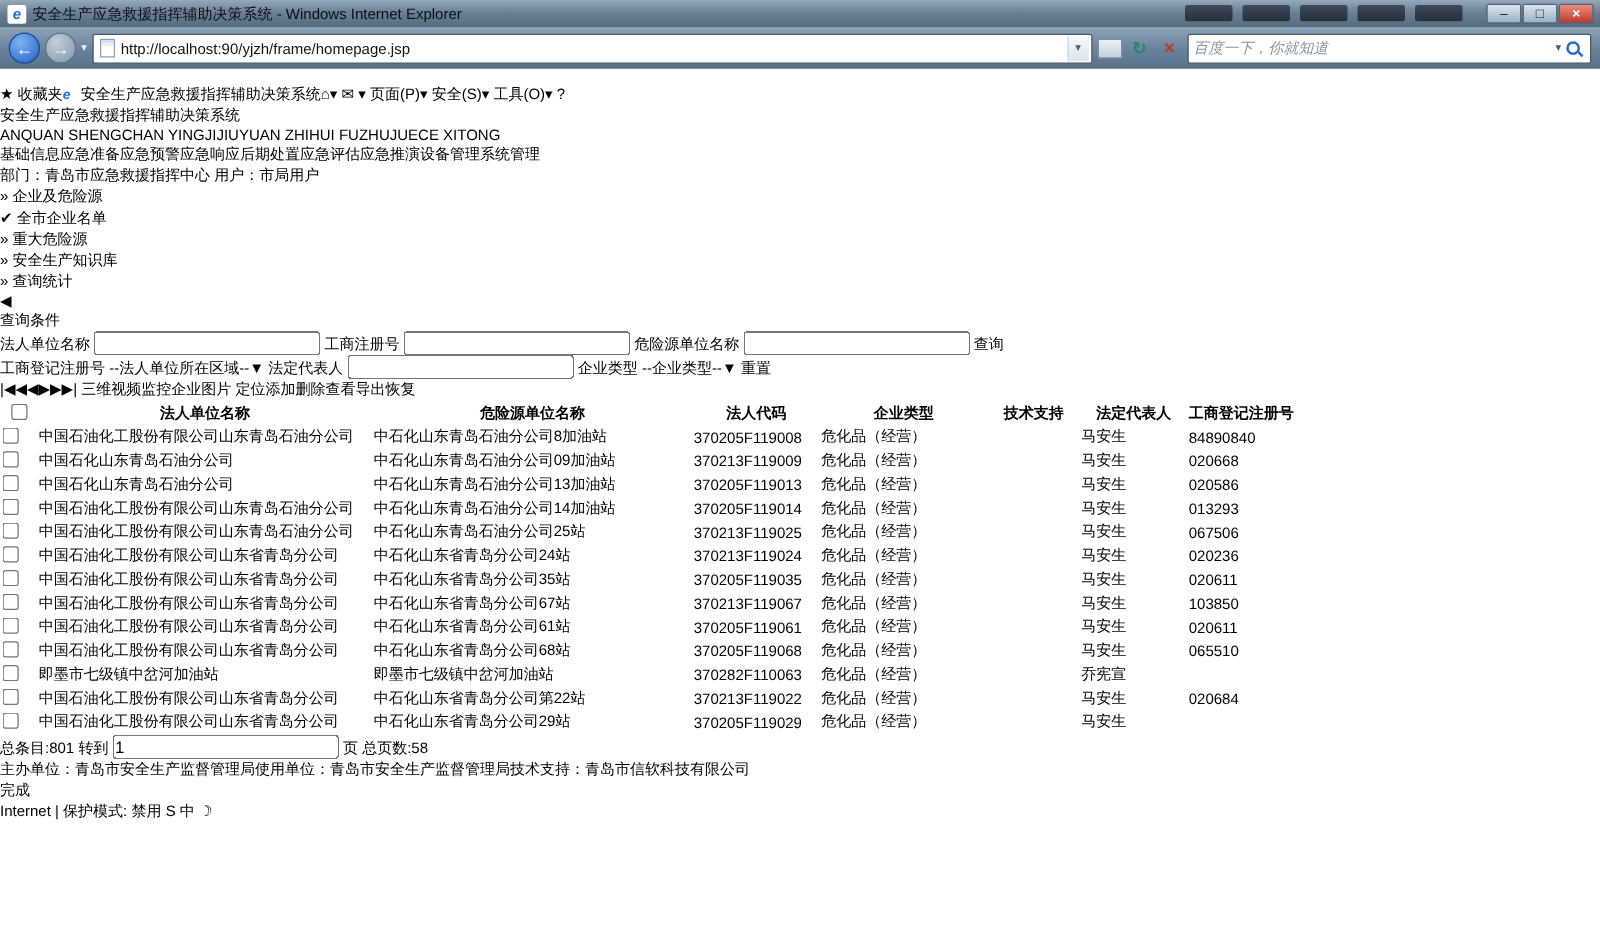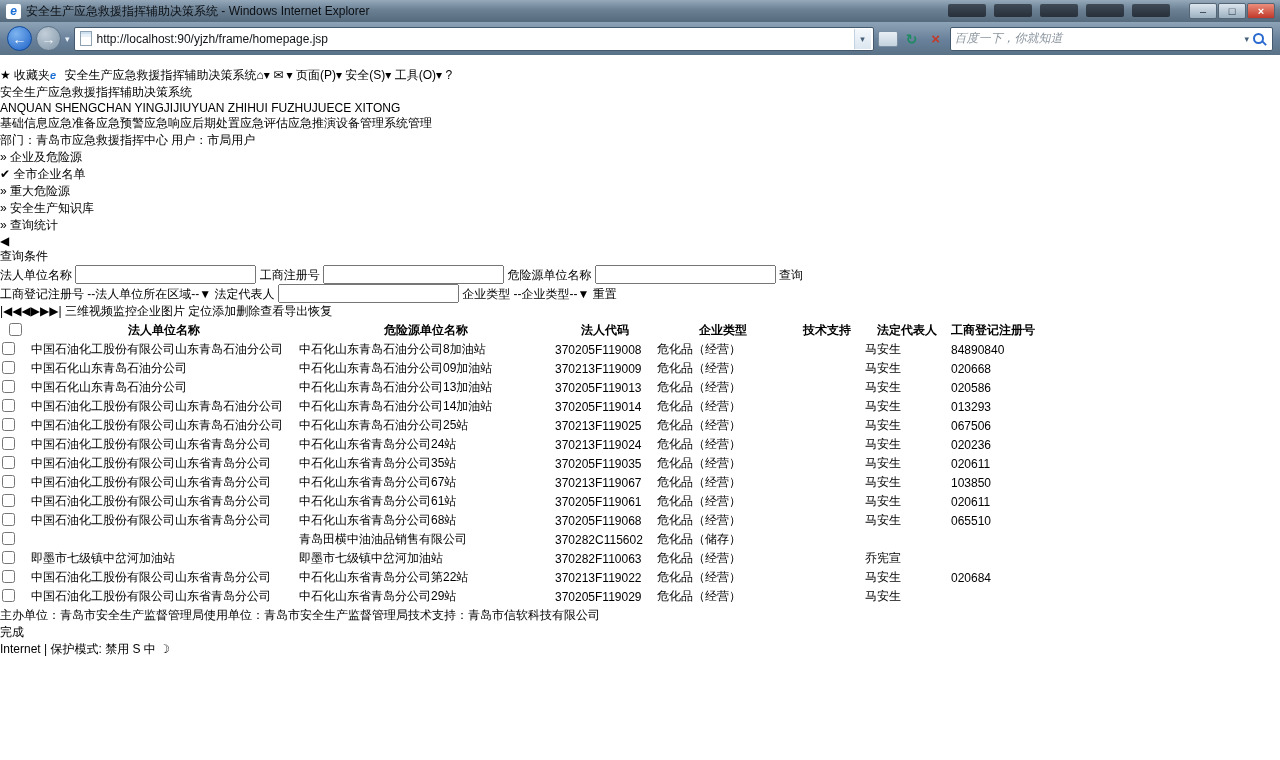--- a/index.html
+++ b/index.html
@@ -393,30 +393,20 @@
               <td class="c-legal">中国石油化工股份有限公司山东省青岛分公司</td>
               <td class="c-hazard">中石化山东省青岛分公司68站</td>
               <td class="c-code">370205F119068</td>
               <td class="c-type">危化品（经营）</td>
               <td class="c-phone"></td>
               <td class="c-rep">马安生</td>
               <td class="c-reg">065510</td>
             </tr>
             <tr class="trow">
               <td class="td-check"><input type="checkbox" style=""></td>
-              <td class="c-legal"></td>
-              <td class="c-hazard">青岛田横中油油品销售有限公司</td>
-              <td class="c-code">370282C115602</td>
-              <td class="c-type">危化品（储存）</td>
-              <td class="c-phone"></td>
-              <td class="c-rep"></td>
-              <td class="c-reg"></td>
-            </tr>
-            <tr class="trow">
-              <td class="td-check"><input type="checkbox" style=""></td>
               <td class="c-legal">即墨市七级镇中岔河加油站</td>
               <td class="c-hazard">即墨市七级镇中岔河加油站</td>
               <td class="c-code">370282F110063</td>
               <td class="c-type">危化品（经营）</td>
               <td class="c-phone"></td>
               <td class="c-rep">乔宪宣</td>
               <td class="c-reg"></td>
             </tr>
             <tr class="trow">
               <td class="td-check"><input type="checkbox" style=""></td>
@@ -434,20 +424,29 @@
               <td class="c-hazard">中石化山东省青岛分公司29站</td>
               <td class="c-code">370205F119029</td>
               <td class="c-type">危化品（经营）</td>
               <td class="c-phone"></td>
               <td class="c-rep">马安生</td>
               <td class="c-reg"></td>
             </tr>
           </tbody>
       </table>
 
+      <div class="pager">
+        <span>总条目:801</span>
+        <span class="goto">
+          <span class="gbtn">转到</span>
+          <input class="ginput" value="1" style="">
+          <span>页</span>
+        </span>
+        <span class="pages">总页数:58</span>
+      </div>
     </div>
 
     <div class="vscroll">
       <span class="thumb"></span>
     </div>
   </div>
 
   <div class="pfooter" id="footer-items"><span class="fitem">主办单位：青岛市安全生产监督管理局</span><span class="fitem">使用单位：青岛市安全生产监督管理局</span><span class="fitem">技术支持：青岛市信软科技有限公司</span></div>
 
   <div class="statusbar">

